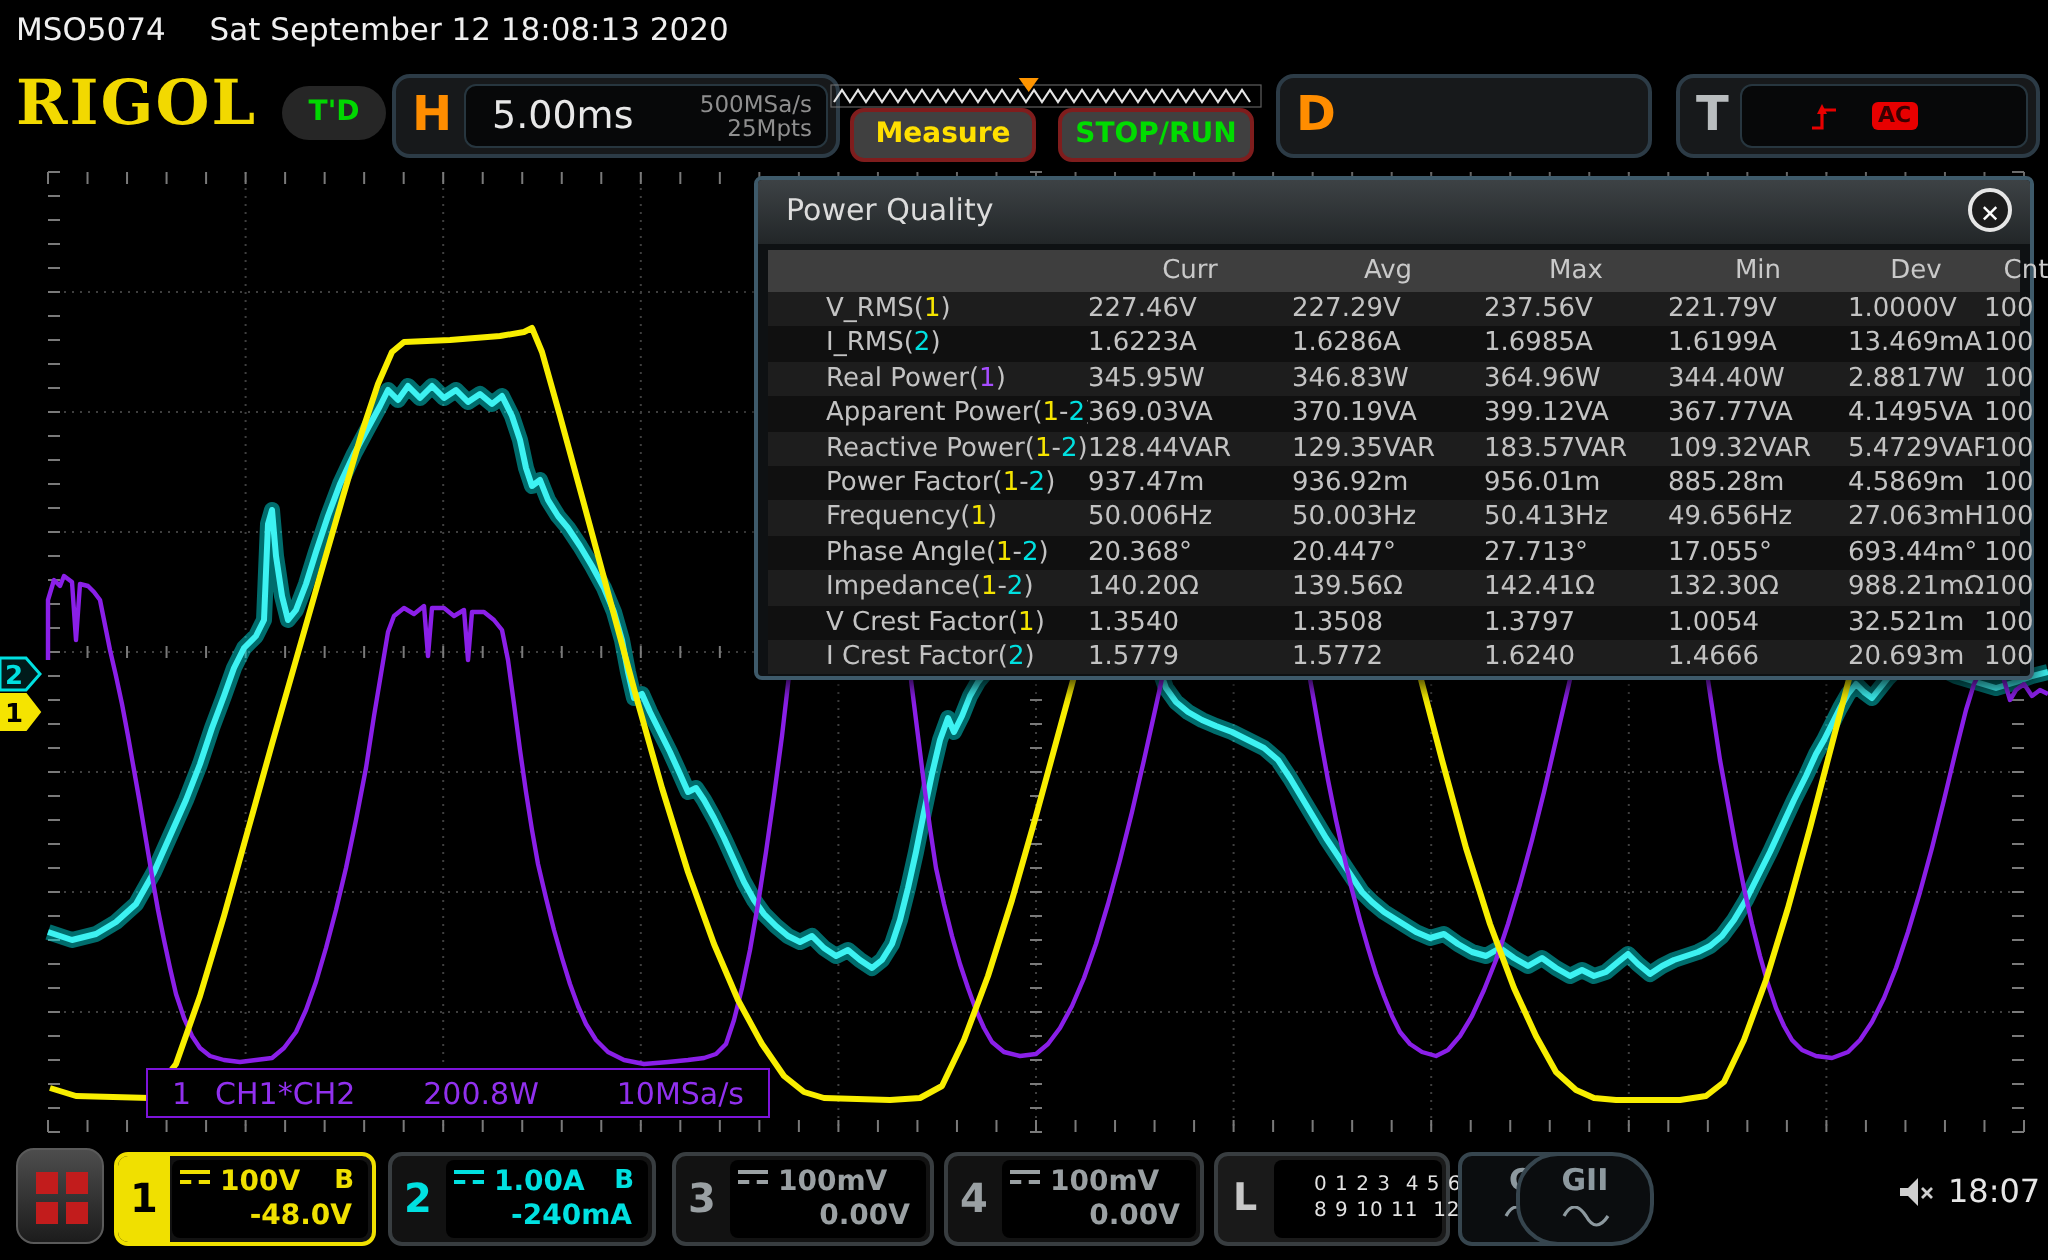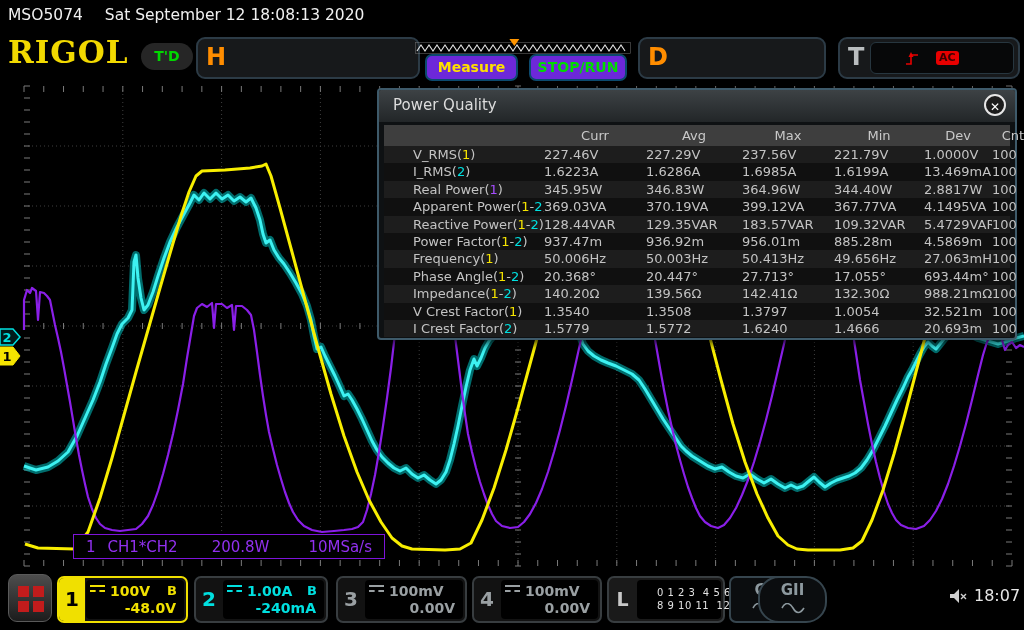--- a/index.html
+++ b/index.html
@@ -15,21 +15,21 @@
   .logo{position:absolute;left:8px;top:4px;font-family:"DejaVu Serif","Liberation Serif",serif;font-weight:bold;font-size:31px;color:#f2d900;letter-spacing:1px;}
   .td-oval{position:absolute;left:141px;top:13px;width:52px;height:27px;border-radius:14px;background:#262626;color:#00d800;font-weight:bold;font-size:14px;text-align:center;line-height:27px;}
   .panel{position:absolute;top:7px;height:42px;background:#17191b;border:2px solid #2c3b46;border-radius:9px;box-sizing:border-box;}
   .panel .pletter{position:absolute;left:8px;top:4px;font-size:24px;font-weight:bold;}
   .pbox{position:absolute;top:3px;bottom:3px;background:#070809;border:1px solid #27363f;border-radius:6px;display:flex;align-items:center;}
   #h-panel{left:196px;width:224px;}
   #h-panel .pbox{left:34px;right:4px;}
   .tb-main{color:#e8e8e8;font-size:19px;margin-left:13px;}
   .tb-rates{margin-left:auto;margin-right:7px;text-align:right;color:#8f8f8f;font-size:11.5px;line-height:12px;}
   #mem-bar{position:absolute;left:415px;top:8px;width:216px;height:16px;}
-  .btn{position:absolute;top:24px;height:27px;background:#6d28d9;border:2px solid #0c4a6e;border-radius:7px;box-sizing:border-box;font-weight:bold;font-size:14px;text-align:center;line-height:23px;}
+  .btn{position:absolute;top:24px;height:27px;background:#404040;border:2px solid #7f1d1d;border-radius:7px;box-sizing:border-box;font-weight:bold;font-size:14px;text-align:center;line-height:23px;}
   #measure-btn{left:425px;width:93px;color:#ffe000;}
   #stoprun-btn{left:529px;width:98px;color:#00dc00;}
   #d-panel{left:638px;width:188px;}
   #d-panel .pbox{left:32px;right:4px;}
   #t-panel{left:838px;width:182px;}
   #t-panel .pbox{left:30px;right:4px;}
   .orange{color:#ff8d00;}
   .gray-letter{color:#b9bdbf;}
   .ac-badge{margin-left:16px;background:#e80000;color:#3a0000;font-size:11px;font-weight:bold;border-radius:3px;padding:0 3px;line-height:14px;}
   .edge-icon{margin-left:34px;}
@@ -520,20 +520,27 @@
     <span class="model">MSO5074</span>
     <span class="datetime">Sat September 12 18:08:13 2020</span>
   </div>
 
   <div id="toolbar">
     <span class="logo">RIGOL</span>
     <div class="td-oval">T'D</div>
 
     <div class="panel" id="h-panel">
       <span class="pletter orange">H</span>
+      <div class="pbox">
+        <span class="tb-main">5.00ms</span>
+        <div class="tb-rates">
+          <div>500MSa/s</div>
+          <div>25Mpts</div>
+        </div>
+      </div>
     </div>
 
     <svg id="mem-bar" width="216" height="16">
         <rect x="0.5" y="4.5" width="215" height="11" fill="none" stroke="#888" stroke-width="0.6" opacity="0.7"></rect>
         <path d="M2,13 L6,7 L10,13 L14,7 L18,13 L22,7 L26,13 L30,7 L34,13 L38,7 L42,13 L46,7 L50,13 L54,7 L58,13 L62,7 L66,13 L70,7 L74,13 L78,7 L82,13 L86,7 L90,13 L94,7 L98,13 L102,7 L106,13 L110,7 L114,13 L118,7 L122,13 L126,7 L130,13 L134,7 L138,13 L142,7 L146,13 L150,7 L154,13 L158,7 L162,13 L166,7 L170,13 L174,7 L178,13 L182,7 L186,13 L190,7 L194,13 L198,7 L202,13 L206,7 L210,13" fill="none" stroke="#e4e4e4" stroke-width="1.1"></path>
         <polygon points="94.36,1 104.36,1 99.36,8" fill="#ff9500"></polygon>
       </svg>
 
     <div class="btn" id="measure-btn">Measure</div>
     <div class="btn" id="stoprun-btn">STOP/RUN</div>

